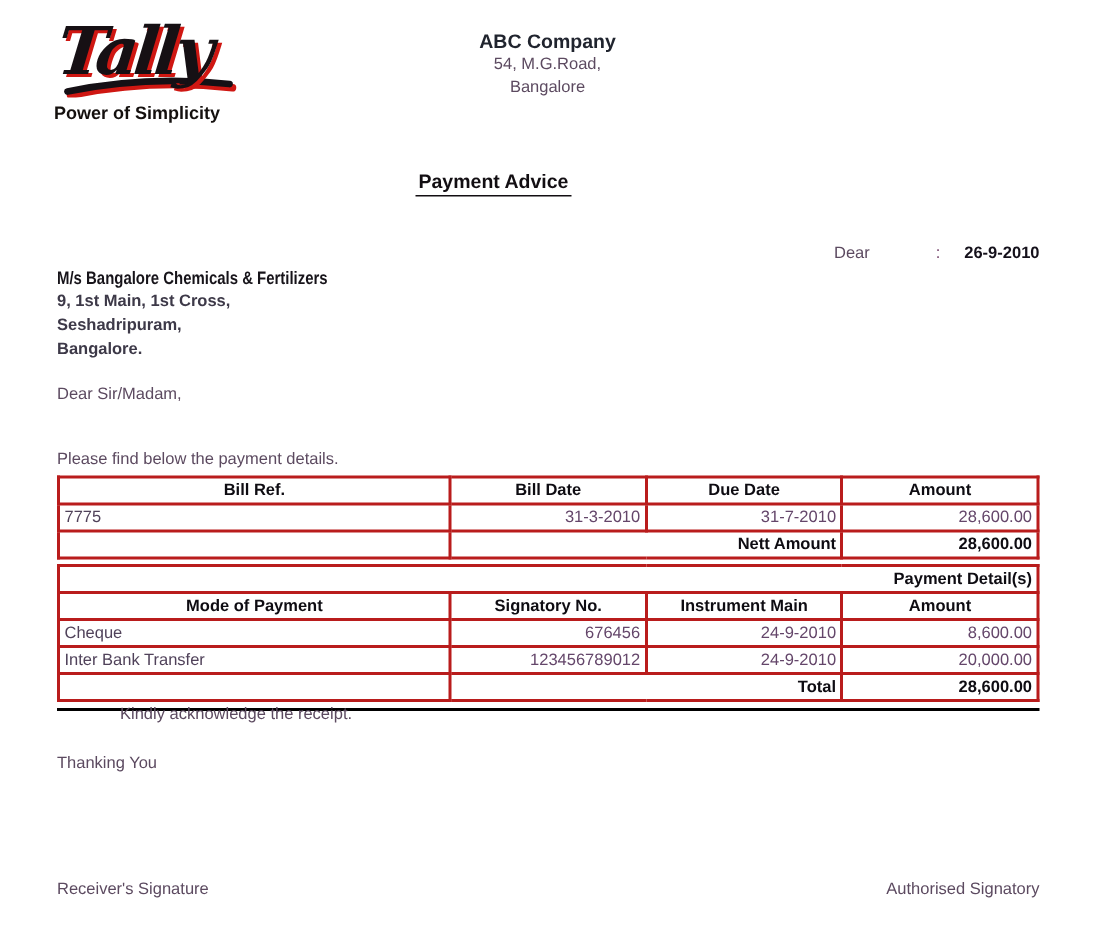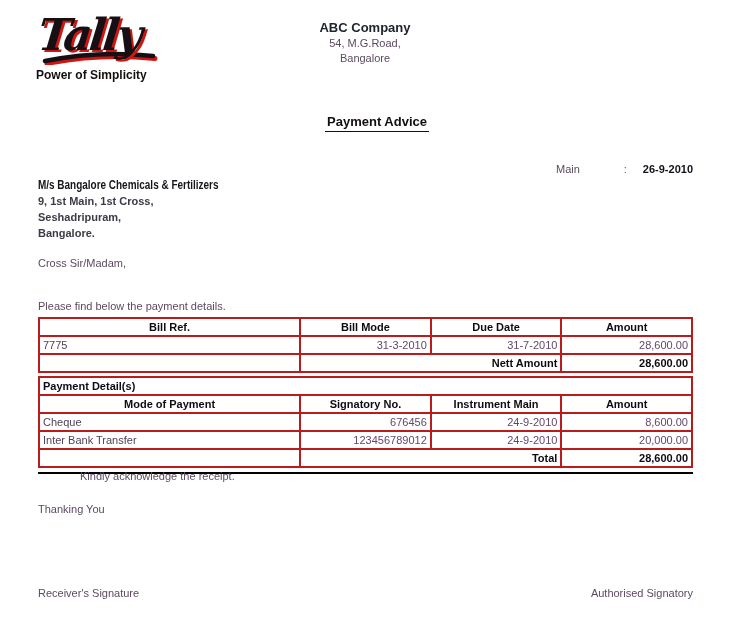--- a/index.html
+++ b/index.html
@@ -33,21 +33,21 @@
     color:#14100e;
     white-space:nowrap;
   }
 
   
   .company { position:absolute; left:255px; top:20px; width:220px; text-align:center; }
   .company-name { font-size:13px; font-weight:bold; color:#20242e; line-height:16px; }
   .company-line { font-size:11px; line-height:15px; color:#5c4a60; }
 
   
-  .doc-title-wrap { position:absolute; left:0; top:112px; width:658px; text-align:center;padding-left:48px; }
+  .doc-title-wrap { position:absolute; left:0; top:112px; width:658px; text-align:center; }
   .doc-title {
     display:inline-block;
     font-size:13px; font-weight:bold; color:#120e12;
     border-bottom:1px solid #120e12;
     padding:0 2px 2px 2px;
   }
 
   
   .recipient { position:absolute; left:38px; top:161px; font-size:11px; font-weight:bold;margin-top:16px; }
   .recipient-name {
@@ -69,21 +69,21 @@
 
   
   .tables { position:absolute; left:38px; top:317px; width:655px; }
   table { width:100%; border-collapse:collapse; table-layout:fixed; font-size:11px; }
   .tbl1 { border:1px solid #000; border-bottom:2px solid #000; }
   .tbl2 { margin-top:3px; border:1px solid #000; border-top:2px solid #000; border-bottom:2px solid #000; }
   td { border:2px solid #b91c1c; padding:1px 3px; height:14px; line-height:14px; overflow:hidden; white-space:nowrap; }
   .th { font-weight:bold; text-align:center; color:#0e0c12; }
   .cell-left  { text-align:left;  color:#50425a; }
   .cell-right { text-align:right; color:#64466a; }
-  .sec-title { font-weight:bold; text-align:left; color:#0e0c12; }
+  .sec-title { font-weight:bold; text-align:right; color:#0e0c12; }
   .sum-label { font-weight:bold; text-align:right; color:#0e0c12; }
   .sum-amt   { font-weight:bold; text-align:right; color:#0e0c12; }
   .final-rule { margin-top:4px; height:2px; background:#000; }
 
   
   .ack    { position:absolute; left:38px; top:470px; font-size:11px;padding-left:42px; }
   .thanks { position:absolute; left:38px; top:503px; font-size:11px; }
 
   .sign-row {
     position:absolute; left:38px; top:587px; width:655px;
@@ -114,41 +114,41 @@
 </div>
 
 <div class="recipient">
   <div><span class="recipient-name">M/s Bangalore Chemicals &amp; Fertilizers</span></div>
   <div class="recipient-line">9, 1st Main, 1st Cross,</div>
   <div class="recipient-line">Seshadripuram,</div>
   <div class="recipient-line">Bangalore.</div>
 </div>
 
 <div class="date-row">
-  <span class="date-label">Main</span>
+  <span class="date-label">Dear</span>
   <span class="date-sep">:</span>
   <span class="date-value">26-9-2010</span>
 </div>
 
-<div class="salutation">Cross Sir/Madam,</div>
+<div class="salutation">Dear Sir/Madam,</div>
 <div class="intro">Please find below the payment details.</div>
 
 <div class="tables">
 
   <table class="tbl1">
     <colgroup>
       <col style="width:40%">
         <col style="width:20%">
         <col style="width:20%">
         <col style="width:20%">
     </colgroup>
     <tbody>
         <tr>
       <td class="th">Bill Ref.</td>
-      <td class="th">Bill Mode</td>
+      <td class="th">Bill Date</td>
       <td class="th">Due Date</td>
       <td class="th">Amount</td>
     </tr>
     <tr>
       <td class="cell-left">7775</td>
       <td class="cell-right">31-3-2010</td>
       <td class="cell-right">31-7-2010</td>
       <td class="cell-right">28,600.00</td>
     </tr>
     <tr>

